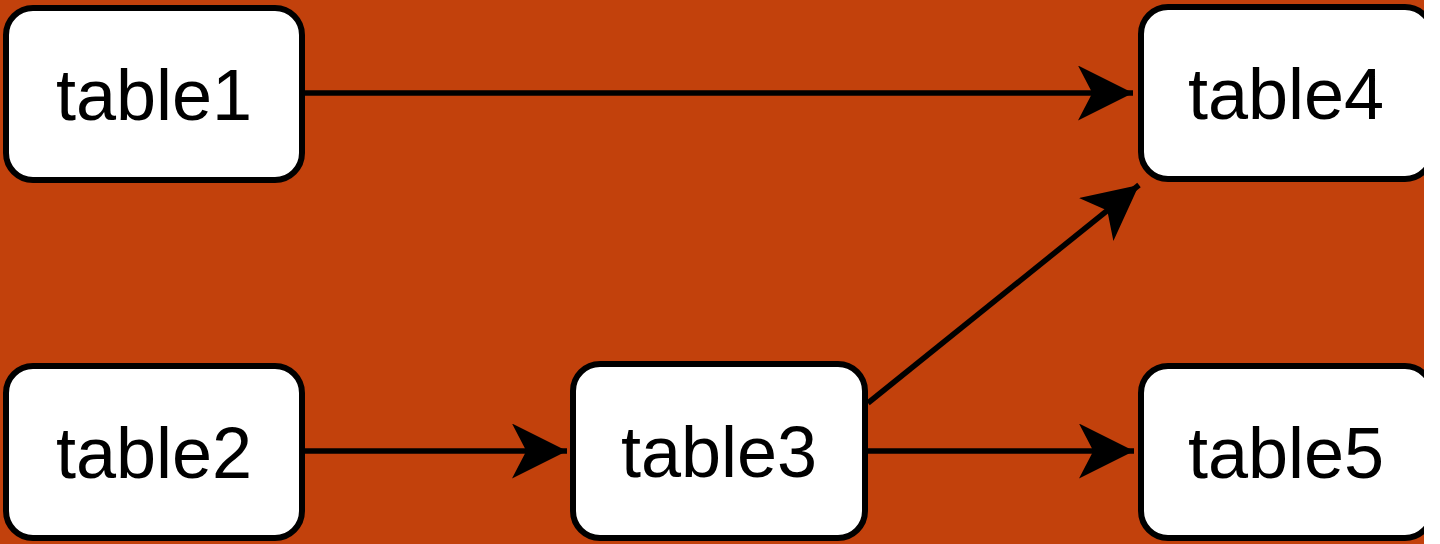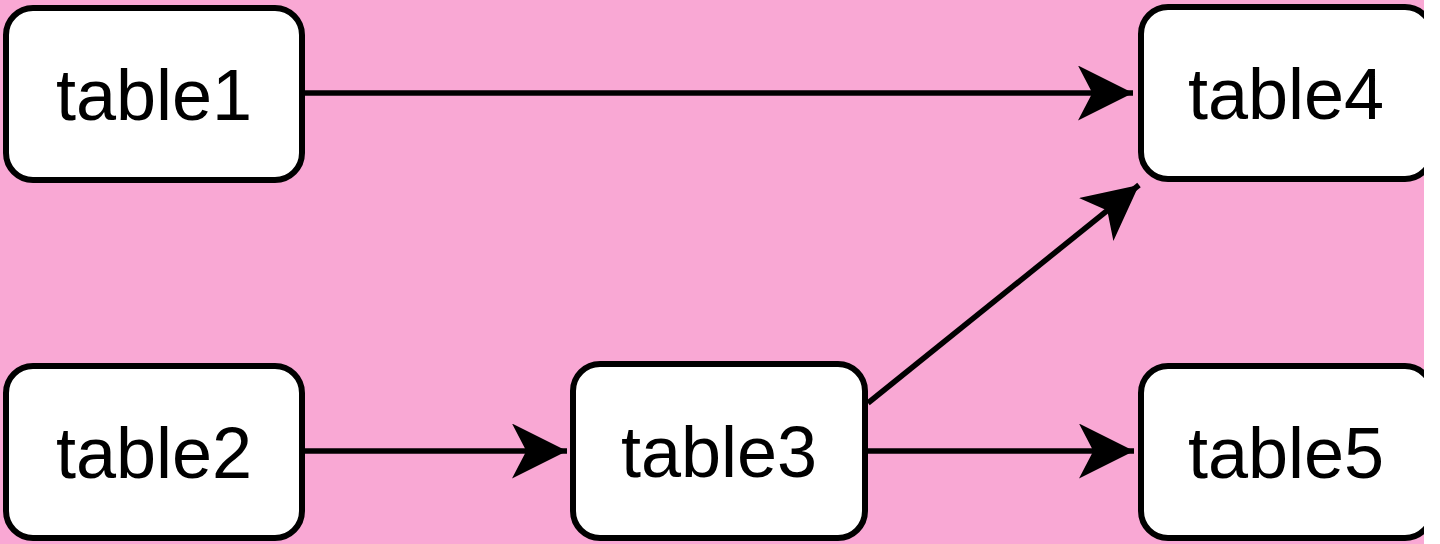--- a/index.html
+++ b/index.html
@@ -4,21 +4,21 @@
 <style>
   html, body {
     margin: 0;
     padding: 0;
     background: #ffffff;
   }
   .canvas-wrap {
     position: relative;
     width: 1424px;
     height: 544px;
-    background: #f9a8d4;
+    background: #c2410c;
     overflow: hidden;
   }
   svg.diagram {
     display: block;
     width: 1440px;
     height: 544px;
   }
   .node-box {
     fill: #ffffff;
     stroke: #000000;

